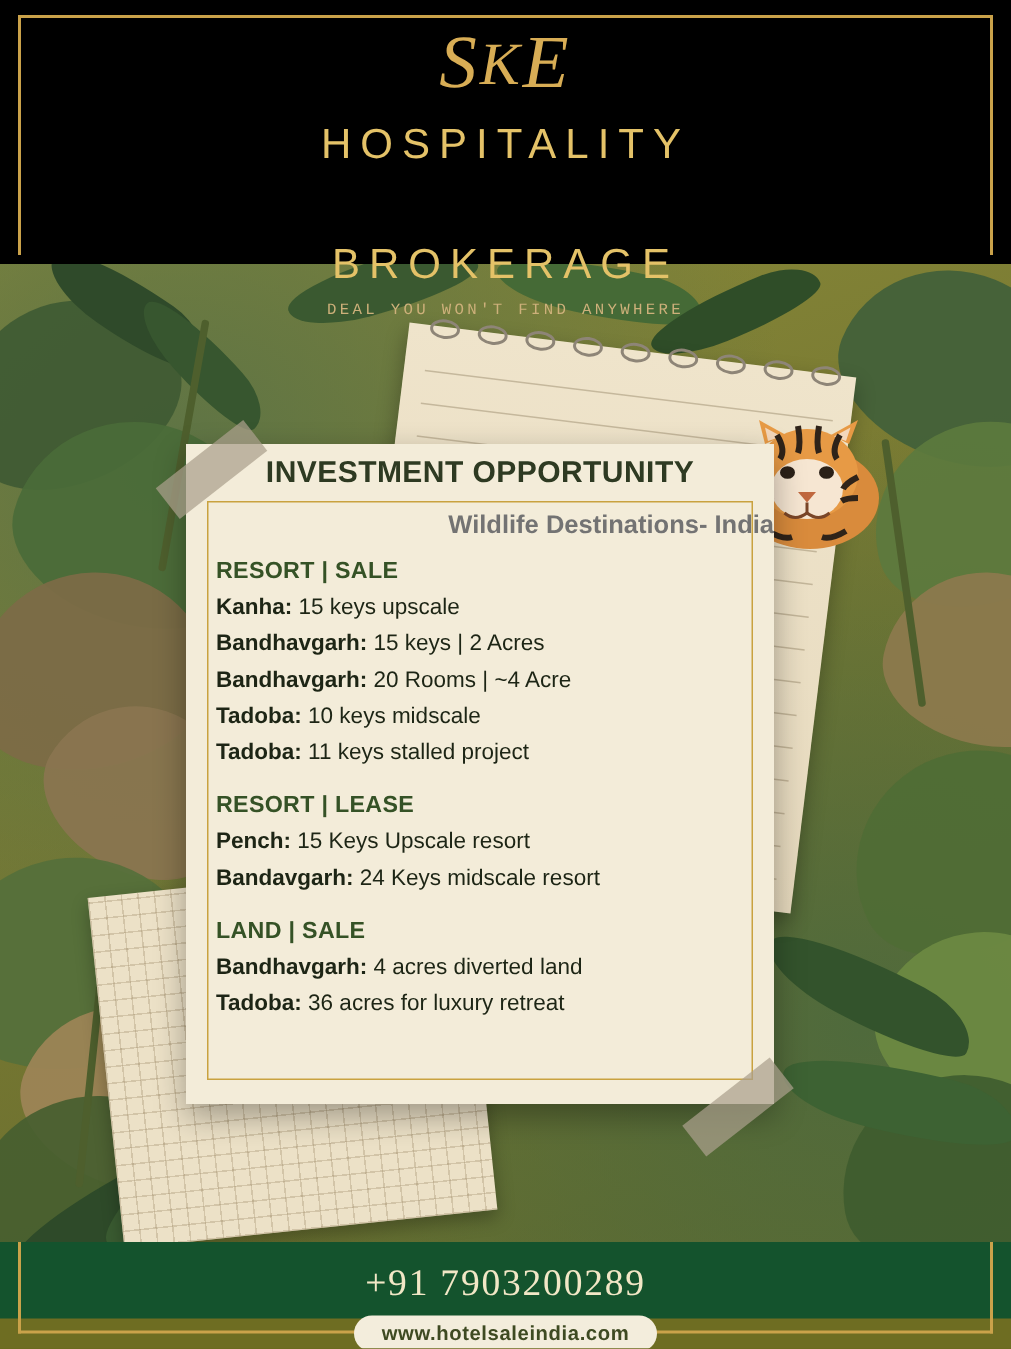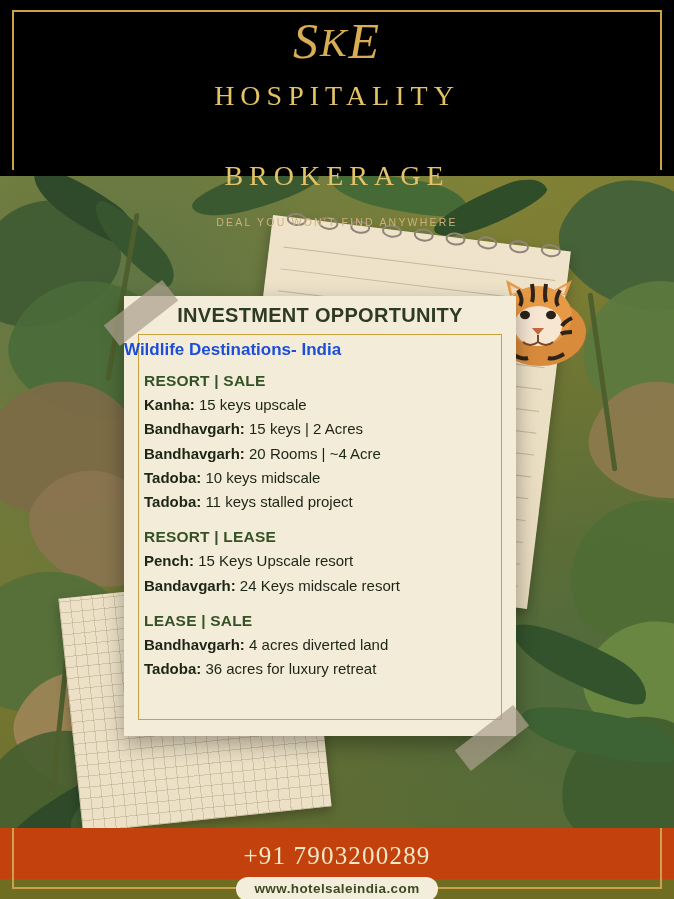--- a/index.html
+++ b/index.html
@@ -50,30 +50,30 @@
     line-height: 1;
     font-style: italic;
     font-weight: 400;
   }
   .brand-monogram .k {
     font-size: 40px;
     vertical-align: 2px;
   }
   .brand-title {
     margin-top: 14px;
-    font-family: Liberation Serif, serif;
+    font-family: Liberation Sans, sans-serif;
     font-size: 28px;
     letter-spacing: 6px;
     color: #e4c268;
     line-height: 1.15;
   }
   .brand-title .line2 { display: block; margin-top: 48px; }
   .brand-tag {
-    margin-top: 24px;
-    font-family: Liberation Sans, sans-serif;
+    margin-top: 9px;
+    font-family: Liberation Mono, monospace;
     font-size: 10.5px;
     letter-spacing: 2.2px;
     color: #cdb07a;
   }
 
   
   .jungle {
     position: absolute;
     left: 0; top: 172px;
     width: 674px; height: 660px;
@@ -175,24 +175,24 @@
     text-align: center;
     font-size: 20px;
     font-weight: bold;
     color: #2e3a22;
     letter-spacing: 0.3px;
   }
   .sub-title {
     position: absolute;
     left: 0; top: 44px;
     width: 392px;
-    text-align: left;
+    text-align: right;
     font-size: 17px;
     font-weight: bold;
-    color: #1d4ed8;
+    color: #737373;
   }
 
   .listing {
     position: absolute;
     left: 20px; top: 76px;
     width: 340px;
   }
   .sec-head {
     font-size: 15.5px;
     font-weight: bold;
@@ -211,21 +211,21 @@
   .row b {
     font-weight: bold;
     color: #1d2515;
   }
 
   
   .footer {
     position: absolute;
     left: 0; top: 828px;
     width: 674px; height: 51px;
-    background: #c2410c;
+    background: #14532d;
     text-align: center;
     z-index: 6;
   }
   .footer-frame {
     position: absolute;
     left: 12px; top: 0px;
     width: 650px; height: 61px;
     border: 2px solid #caa24a;
     border-top: none;
     box-sizing: border-box;
@@ -362,21 +362,21 @@
         <div class="row"><b>Tadoba:</b> <span>11 keys stalled project</span></div>
       </div>
 
       <div class="sec-block">
         <div class="sec-head">RESORT | LEASE</div>
         <div class="row"><b>Pench:</b> <span>15 Keys Upscale resort</span></div>
         <div class="row"><b>Bandavgarh:</b> <span>24 Keys midscale resort</span></div>
       </div>
 
       <div class="sec-block last">
-        <div class="sec-head">LEASE | SALE</div>
+        <div class="sec-head">LAND | SALE</div>
         <div class="row"><b>Bandhavgarh:</b> <span>4 acres diverted land</span></div>
         <div class="row"><b>Tadoba:</b> <span>36 acres for luxury retreat</span></div>
       </div>
 
     </div>
   </div>
 
   <div class="header">
     <div class="header-frame"></div>
     <div class="brand-monogram">

